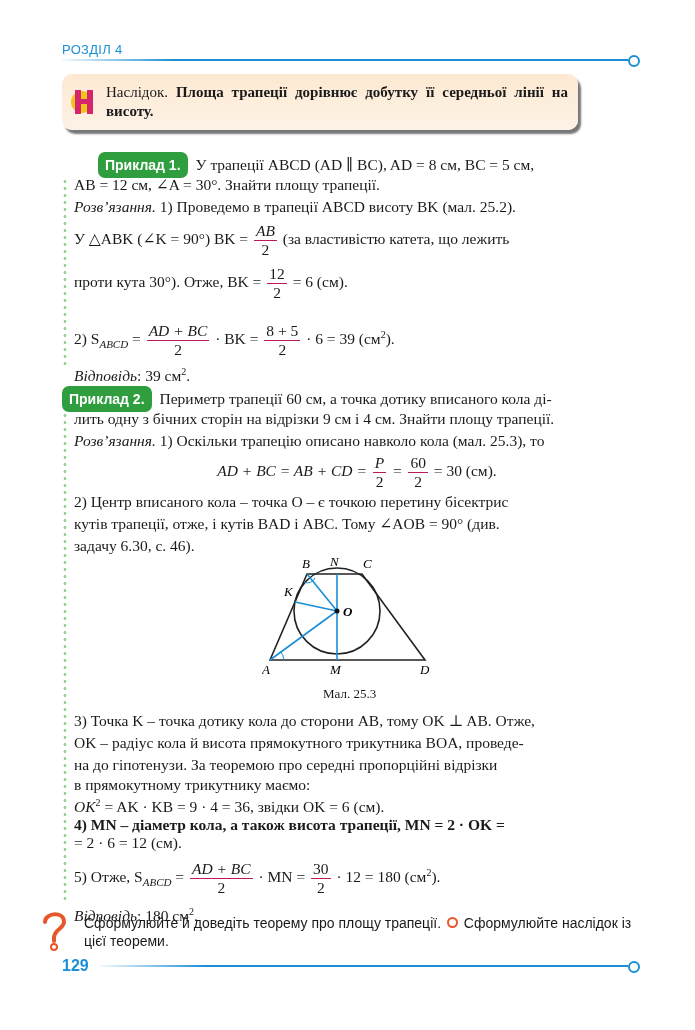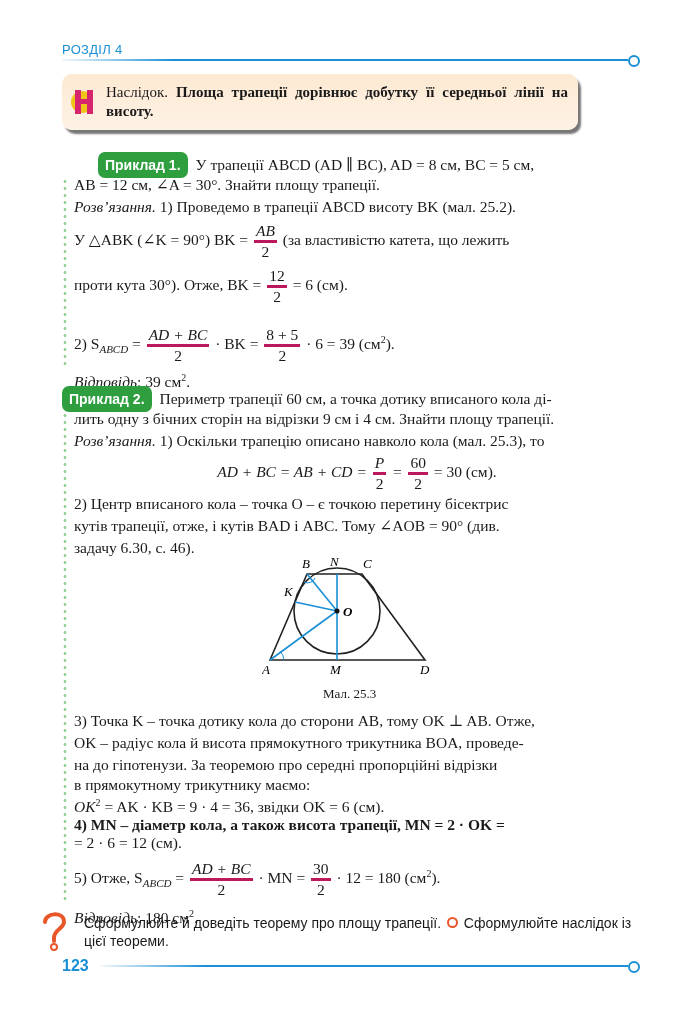--- a/index.html
+++ b/index.html
@@ -20,21 +20,21 @@
           background-image: radial-gradient(circle, #9ad39a 1.4px, transparent 1.6px);
           background-size: 4px 7px; }
   .pill { display: inline-block; background: #2e9e3e; color: #fff; font-family: "Liberation Sans", sans-serif;
           font-weight: bold; font-size: 14px; padding: 2px 7px; border-radius: 7px; margin-right: 8px; }
   .block { position: absolute; left: 74px; width: 566px; font-size: 15.5px; line-height: 22px;
            font-family: "Liberation Serif", "DejaVu Serif", serif; text-align: justify; }
   .line { display: block; white-space: nowrap; }
   .i { font-style: italic; }
   .frac { display: inline-flex; flex-direction: column; align-items: center; vertical-align: middle;
           margin: 0 2px; line-height: 18px; }
-  .frac .num { border-bottom: 3px solid #be185d; padding: 0 2px; }
+  .frac .num { border-bottom: 1px solid #be185d; padding: 0 2px; }
   .frac .den { padding: 0 2px; }
   .sub { font-size: 11px; vertical-align: -4px; }
   .sup { font-size: 10px; vertical-align: 6px; }
   .figure { position: absolute; left: 262px; top: 550px; width: 180px; height: 150px; }
   .fig-caption { position: absolute; left: 323px; top: 686px; font-size: 13px; font-family: Liberation Serif, serif; }
   .question { position: absolute; left: 40px; top: 910px; width: 28px; height: 42px; }
   .q-text { position: absolute; left: 84px; top: 914px; width: 560px; font-family: "Liberation Sans", sans-serif;
             font-size: 14px; line-height: 18px; }
   .q-circle { display: inline-block; width: 7px; height: 7px; border: 2px solid #e8572a; border-radius: 50%; vertical-align: 0px; margin: 0 2px; }
   .page-num { position: absolute; left: 62px; top: 957px; font-family: "Liberation Sans", sans-serif; font-weight: bold;
@@ -157,15 +157,15 @@
 
 <svg class="question" viewBox="0 0 28 42">
   <path d="M5,12 C5,3 23,1 24,11 C25,18 15,19 14,27 L14,31" fill="none" stroke="#e8572a" stroke-width="4" stroke-linecap="round"></path>
   <circle cx="14" cy="37" r="3" fill="none" stroke="#e8572a" stroke-width="2"></circle>
 </svg>
 <div class="q-text">
   <span>Сформулюйте й доведіть теорему про площу трапеції.</span>
   <span class="q-circle"></span><span> Сформулюйте наслідок із цієї теореми.</span>
 </div>
 
-<div class="page-num">123</div>
+<div class="page-num">129</div>
 <div class="rule" style="left:100px; top:965px; width:528px;"></div>
 <div class="rule-end" style="left:628px; top:961px;"></div>
 
 </body></html>

